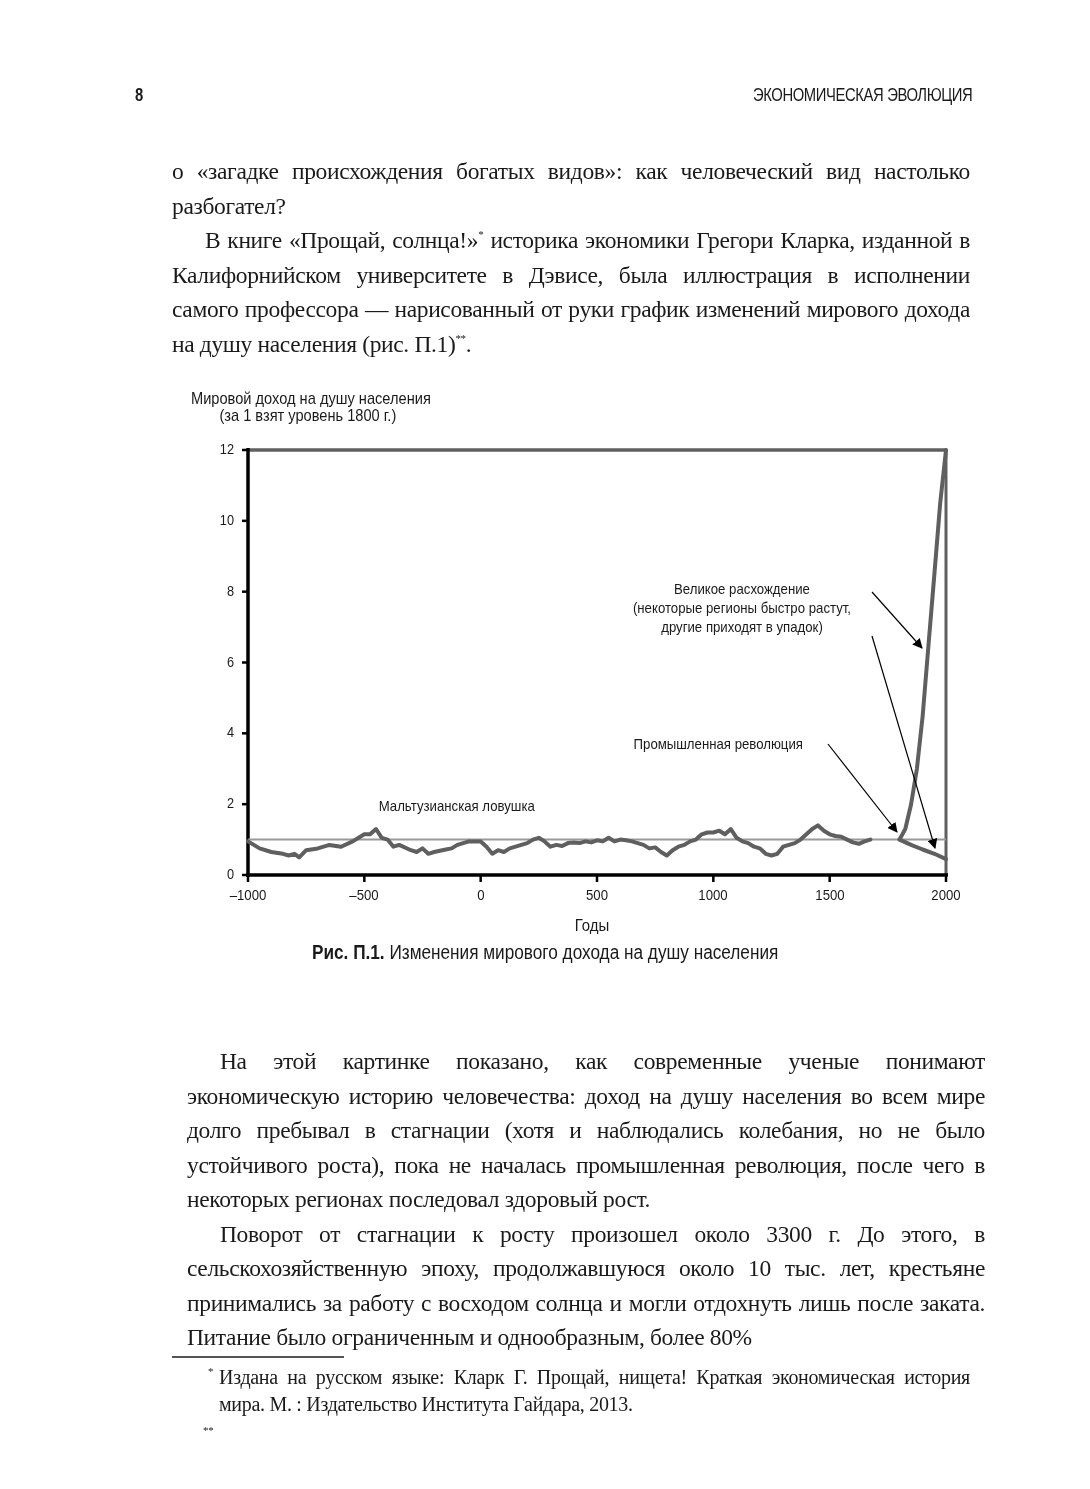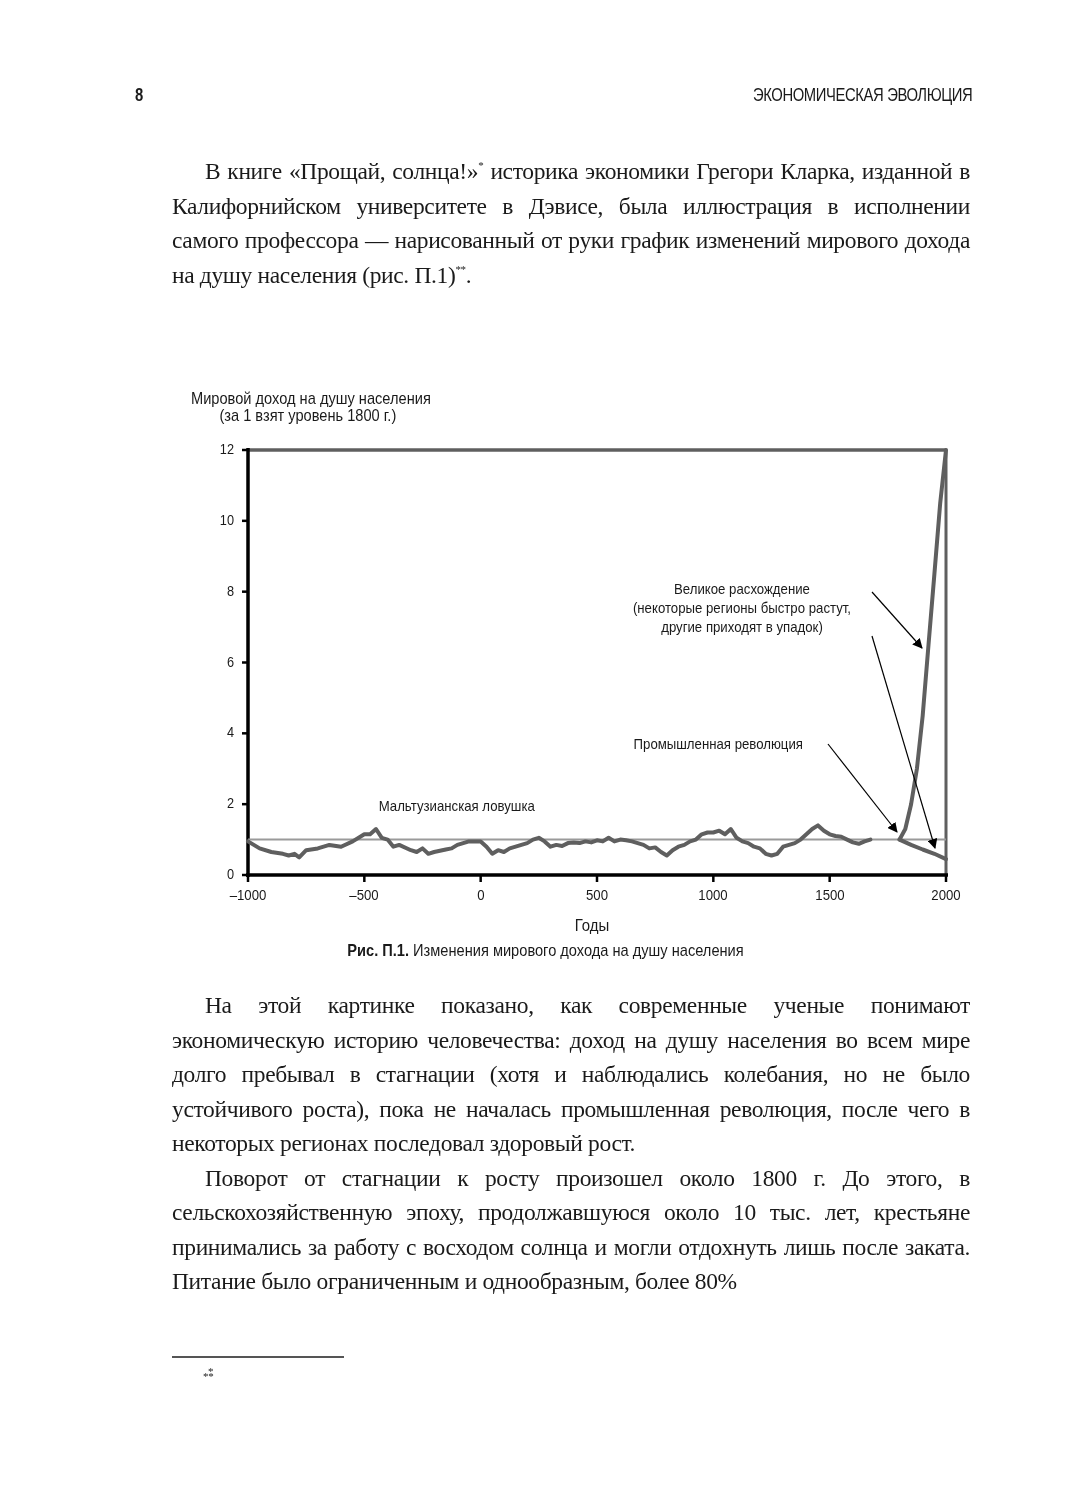--- a/index.html
+++ b/index.html
@@ -25,40 +25,41 @@
   .tick-y { position: absolute; width: 30px; text-align: right; font-size: 15px; font-family: "Liberation Sans", sans-serif;
     transform: scaleX(0.85); transform-origin: right; }
   .tick-x { position: absolute; width: 80px; text-align: center; font-size: 15px; font-family: "Liberation Sans", sans-serif;
     transform: scaleX(0.88); }
   .xlabel { position: absolute; left: 372px; top: 530px; width: 80px; text-align: center; font-size: 17px;
     font-family: "Liberation Sans", sans-serif; transform: scaleX(0.88); }
   .annot { position: absolute; font-size: 15px; line-height: 19px; font-family: "Liberation Sans", sans-serif;
     text-align: center; white-space: nowrap; transform: scaleX(0.88); }
 
   .caption { position: absolute; top: 941px; left: 120px; width: 850px; text-align: center;
-    font-family: "Liberation Sans", sans-serif; font-size: 17px; white-space: nowrap; }
+    font-family: "Liberation Sans", sans-serif; font-size: 20px; white-space: nowrap; }
   .caption-inner { display: inline-block; transform: scaleX(0.86); }
   .caption b { font-weight: bold; }
 
   .footnote-rule { position: absolute; left: 172px; top: 1356px; width: 172px; height: 2px; background: #555; }
   .footnotes { position: absolute; left: 172px; top: 1364px; width: 798px;
     font-family: "Liberation Serif", serif; font-size: 20px; line-height: 27px; letter-spacing: -0.3px; }
   .fn { position: relative; padding-left: 47px; text-align: justify; margin-bottom: 5px; }
   .fn .mark { position: absolute; left: 36px; top: -6px; font-size: 11px; }
   .fn.two .mark { left: 31px; }
 </style>
 </head>
 <body>
 
 <div class="running-head">
   <span class="page-num">8</span>
   <span class="running-title">ЭКОНОМИЧЕСКАЯ ЭВОЛЮЦИЯ</span>
 </div>
 
 <div class="body-text" style="top:154px;">
+  <p class="cont">о «загадке происхождения богатых видов»: как человеческий вид настоль­ко разбогател?</p>
   <p class="indent"><span>В книге «Прощай, солнца!»</span><sup>*</sup><span> историка экономики Грегори Кларка, изданной в Калифорнийском университете в Дэвисе, была иллюстрация в исполнении самого профессора — нарисованный от руки график изменений мирового дохода на душу населения (рис. П.1)</span><sup>**</sup><span>.</span></p>
 </div>
 
 <div class="chart">
   <div class="ylabel">
     <span>Мировой доход на душу населения</span>
     <span class="l2">(за 1 взят уровень 1800 г.)</span>
   </div>
 
   <svg id="chart-svg" width="800" height="560" viewBox="0 0 800 560">
@@ -129,26 +130,27 @@
     <div>(некоторые регионы быстро растут,</div>
     <div>другие приходят в упадок)</div>
   </div>
   <div class="annot" style="left:442px; top:348px;">Промышленная революция</div>
 </div>
 
 <div class="caption">
   <span class="caption-inner"><b>Рис. П.1.</b><span> Изменения мирового дохода на душу населения</span></span>
 </div>
 
-<div class="body-text" style="top:988px;">
+<div class="body-text" style="top:1044px;margin-left:15px;">
   <p class="indent">На этой картинке показано, как современные ученые понимают экономическую историю человечества: доход на душу населения во всем мире долго пребывал в стагнации (хотя и наблюдались колебания, но не было устойчивого роста), пока не началась промышленная революция, после чего в некоторых регионах последовал здоровый рост.</p>
-  <p class="indent">Поворот от стагнации к росту произошел около 1800 г. До этого, в сельскохозяйственную эпоху, продолжавшуюся около 10 тыс. лет, крестьяне принимались за работу с восходом солнца и могли отдохнуть лишь после заката. Питание было ограниченным и однообразным, более 80%</p>
+  <p class="indent">Поворот от стагнации к росту произошел около 3300 г. До этого, в сельскохозяйственную эпоху, продолжавшуюся около 10 тыс. лет, крестьяне принимались за работу с восходом солнца и могли отдохнуть лишь после заката. Питание было ограниченным и однообразным, более 80%</p>
 </div>
 
 <div class="footnote-rule"></div>
 <div class="footnotes">
   <div class="fn">
     <span class="mark">*</span>
+    <span>Издана на русском языке: Кларк Г. Прощай, нищета! Краткая экономическая история мира. М. : Издательство Института Гайдара, 2013.</span>
   </div>
   <div class="fn two">
     <span class="mark">**</span>
   </div>
 </div>
 
 </body></html>

